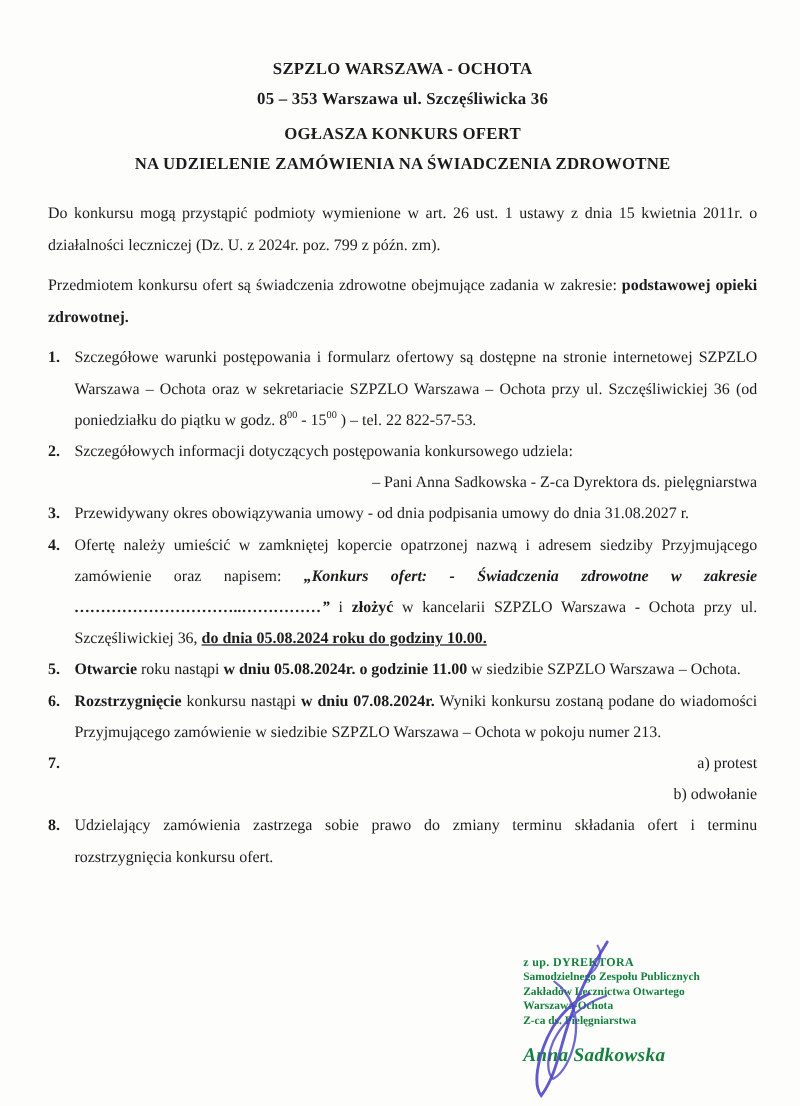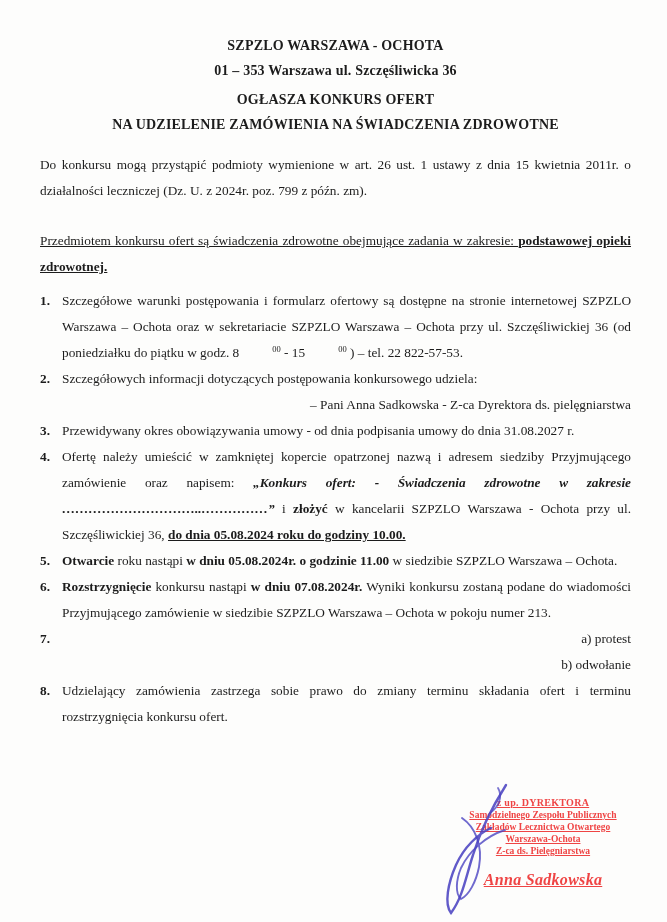--- a/index.html
+++ b/index.html
@@ -10,21 +10,21 @@
   }
   .page {
     position: relative;
     width: 667px; height: 922px;
     background: #fdfdfc;
     color: #1c1c1c;
     overflow: hidden;
   }
   .content {
     position: absolute;
-    left: 40px; right: 36px; top: 33px;
+    left: 40px; right: 36px; top: 46px;
   }
   
   .hdr-line {
     text-align: center;
     font-weight: bold;
     font-size: 14px;
     line-height: 25px;
     letter-spacing: 0.2px;
   }
   .hdr-gap { margin-top: 4px; }
@@ -34,49 +34,47 @@
     font-size: 13px;
     line-height: 25px;
   }
   
   .para {
     font-size: 13.3px;
     line-height: 26px;
     text-align: justify;
   }
   .p1 { margin-top: 15px; }
-  .p2 { margin-top: 24px; text-decoration: underline; }
+  .p2 { margin-top: 8px; }
   .bold { font-weight: bold; }
   .bi { font-weight: bold; font-style: italic; }
   .bu { font-weight: bold; text-decoration: underline; }
-  sup { font-size: 8.5px; vertical-align: super; line-height: 0; margin-left: 33px; }
+  sup { font-size: 8.5px; vertical-align: super; line-height: 0; }
   
   .list { margin-top: 8px; }
   .li {
     position: relative;
     padding-left: 22px;
     font-size: 13.3px;
     line-height: 26px;
     text-align: justify;
   }
   .li .num {
     position: absolute; left: 0; top: 0;
     font-weight: bold;
     width: 20px;
   }
   .subline { padding-left: 13px; text-align: right; }
   
   .stamp {
     position: absolute;
     left: 436px; top: 797px;
     width: 214px;
-    text-align: center;
-    color: #ef4444;
+    color: #15803d;
     font-family: "Liberation Serif", serif;
-    text-decoration: underline;
   }
   .stamp-l1 { font-size: 10px; font-weight: bold; line-height: 12px; letter-spacing: 0.3px; }
   .stamp-l  { font-size: 9.5px; font-weight: bold; line-height: 12px; }
   .stamp-name {
     margin-top: 14px;
     font-size: 16px;
     font-weight: bold;
     font-style: italic;
     letter-spacing: 0.3px;
   }
@@ -87,21 +85,21 @@
     pointer-events: none;
   }
 </style>
 </head>
 <body>
 
 <div class="page">
   <div class="content">
 
     <div class="hdr-line">SZPZLO WARSZAWA - OCHOTA</div>
-    <div class="hdr-line">01 – 353 Warszawa ul. Szczęśliwicka 36</div>
+    <div class="hdr-line">05 – 353 Warszawa ul. Szczęśliwicka 36</div>
     <div class="hdr-line hdr-gap">OGŁASZA KONKURS OFERT</div>
     <div class="hdr-line">NA UDZIELENIE ZAMÓWIENIA NA ŚWIADCZENIA ZDROWOTNE</div>
 
     <div class="para p1">Do konkursu mogą przystąpić podmioty wymienione w art. 26 ust. 1 ustawy z dnia 15 kwietnia 2011r. o działalności leczniczej (Dz. U. z 2024r. poz. 799 z późn. zm).</div>
     <div class="para p2">
       <span>Przedmiotem konkursu ofert są świadczenia zdrowotne obejmujące zadania w zakresie: </span><span class="bold">podstawowej opieki zdrowotnej.</span>
     </div>
 
     <div class="list">
 

